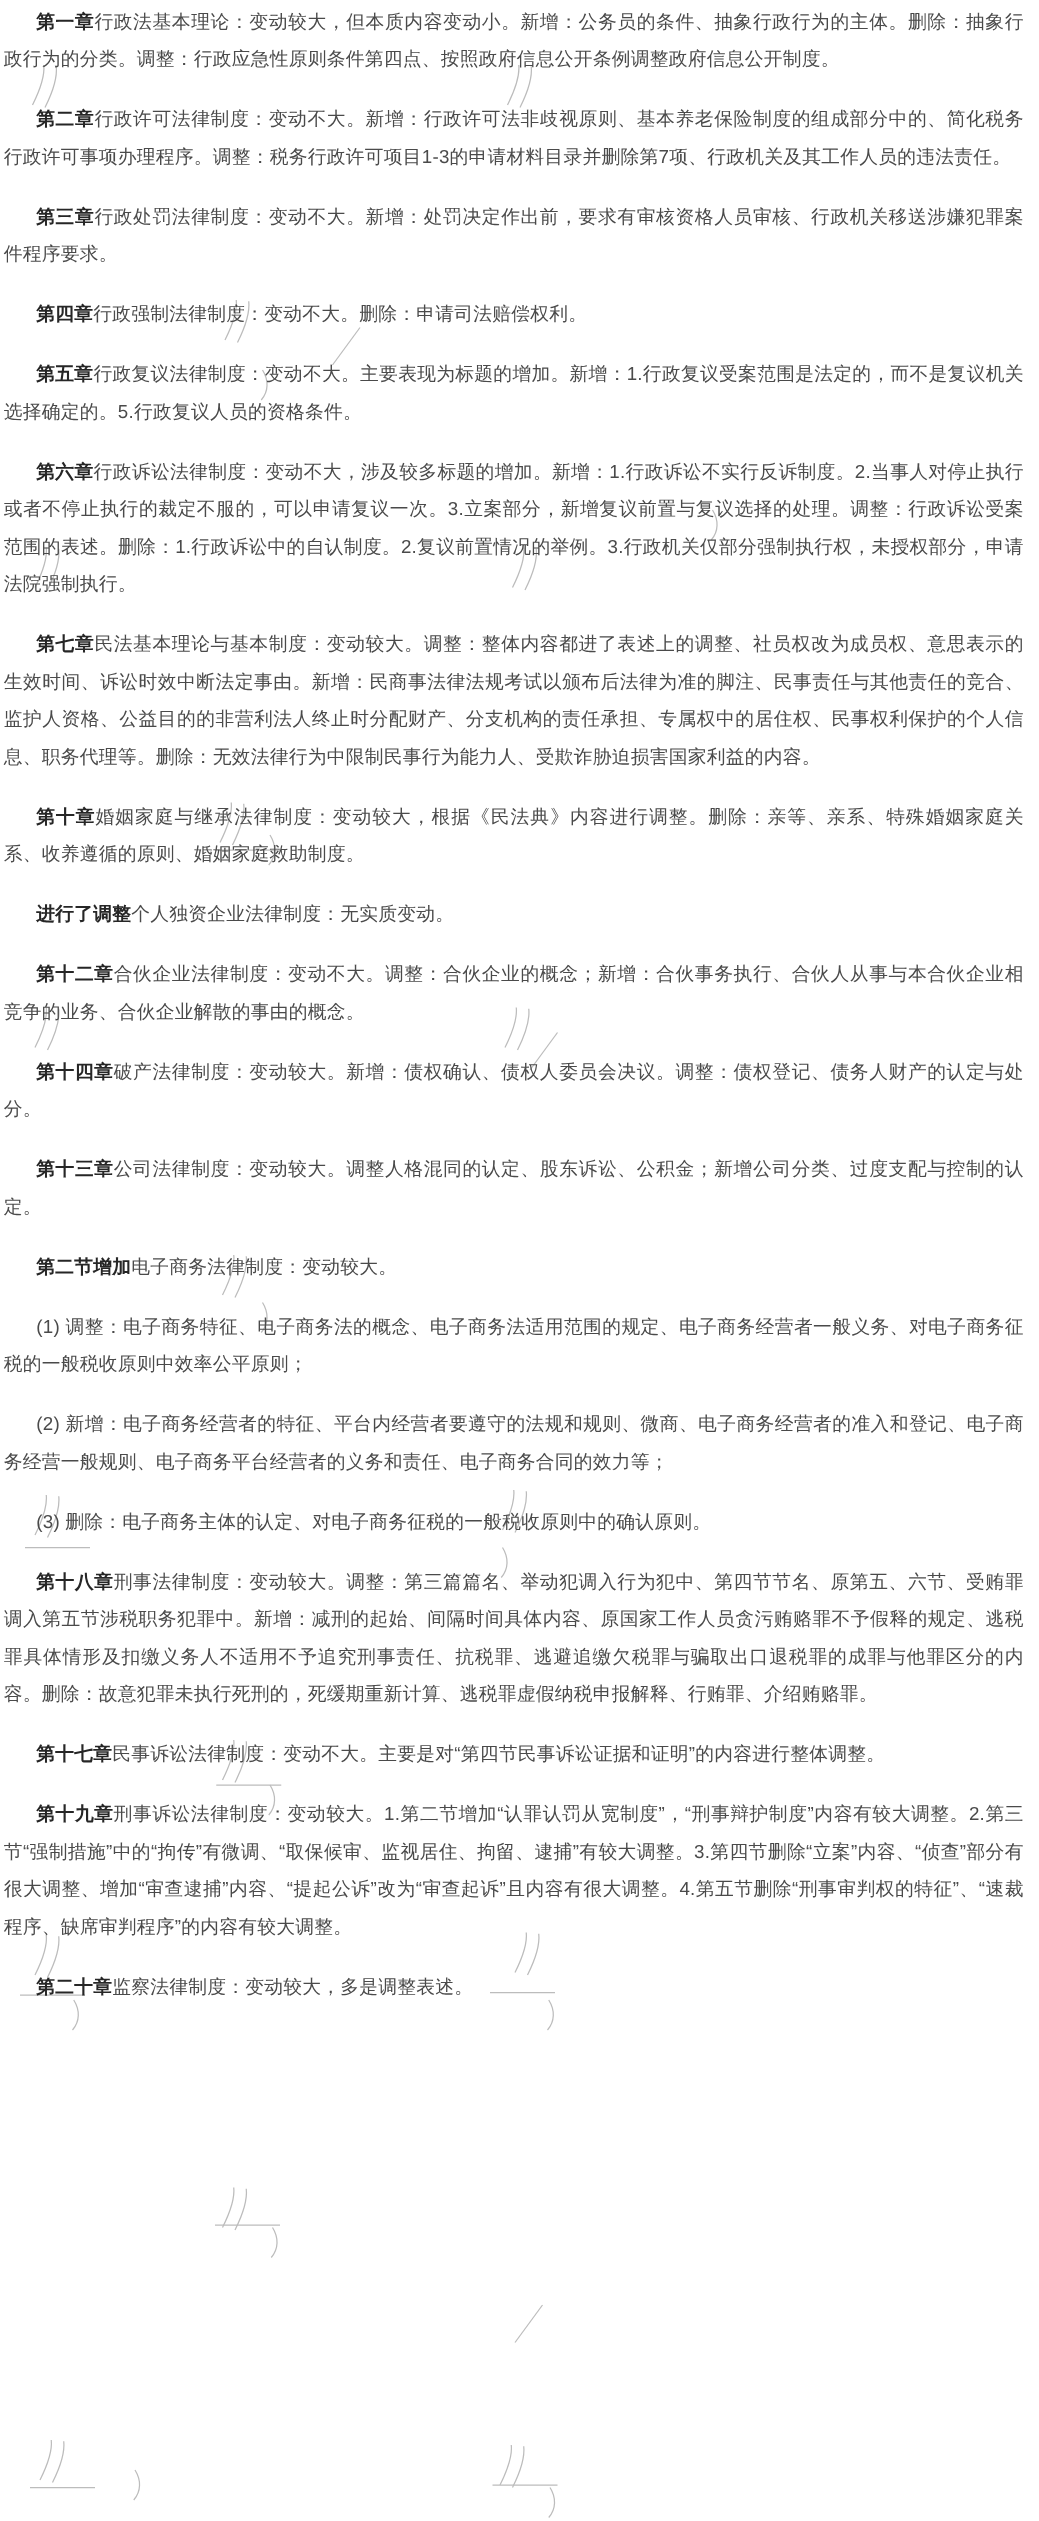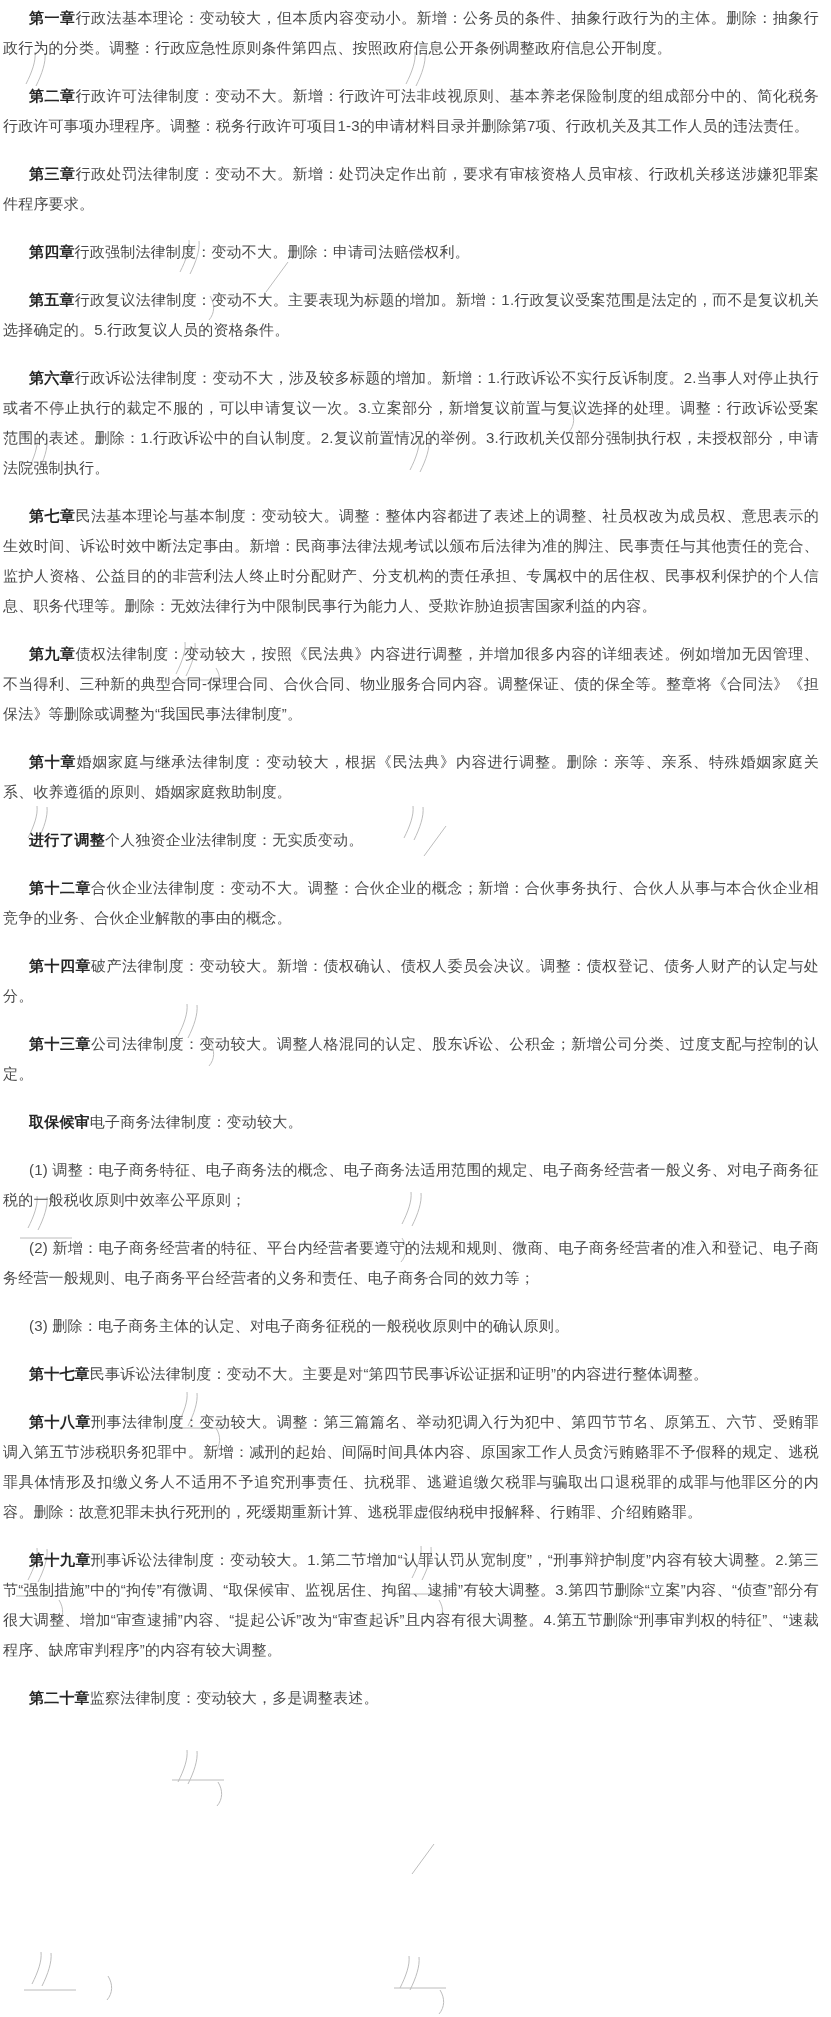--- a/index.html
+++ b/index.html
@@ -93,28 +93,27 @@
   </svg>
 
   <div class="doc">
     <p class="para"><b class="ch">第一章</b><span>行政法基本理论：变动较大，但本质内容变动小。新增：公务员的条件、抽象行政行为的主体。删除：抽象行政行为的分类。调整：行政应急性原则条件第四点、按照政府信息公开条例调整政府信息公开制度。</span></p>
     <p class="para"><b class="ch">第二章</b><span>行政许可法律制度：变动不大。新增：行政许可法非歧视原则、基本养老保险制度的组成部分中的、简化税务行政许可事项办理程序。调整：税务行政许可项目1-3的申请材料目录并删除第7项、行政机关及其工作人员的违法责任。</span></p>
     <p class="para"><b class="ch">第三章</b><span>行政处罚法律制度：变动不大。新增：处罚决定作出前，要求有审核资格人员审核、行政机关移送涉嫌犯罪案件程序要求。</span></p>
     <p class="para"><b class="ch">第四章</b><span>行政强制法律制度：变动不大。删除：申请司法赔偿权利。</span></p>
     <p class="para"><b class="ch">第五章</b><span>行政复议法律制度：变动不大。主要表现为标题的增加。新增：1.行政复议受案范围是法定的，而不是复议机关选择确定的。5.行政复议人员的资格条件。</span></p>
     <p class="para"><b class="ch">第六章</b><span>行政诉讼法律制度：变动不大，涉及较多标题的增加。新增：1.行政诉讼不实行反诉制度。2.当事人对停止执行或者不停止执行的裁定不服的，可以申请复议一次。3.立案部分，新增复议前置与复议选择的处理。调整：行政诉讼受案范围的表述。删除：1.行政诉讼中的自认制度。2.复议前置情况的举例。3.行政机关仅部分强制执行权，未授权部分，申请法院强制执行。</span></p>
     <p class="para"><b class="ch">第七章</b><span>民法基本理论与基本制度：变动较大。调整：整体内容都进了表述上的调整、社员权改为成员权、意思表示的生效时间、诉讼时效中断法定事由。新增：民商事法律法规考试以颁布后法律为准的脚注、民事责任与其他责任的竞合、监护人资格、公益目的的非营利法人终止时分配财产、分支机构的责任承担、专属权中的居住权、民事权利保护的个人信息、职务代理等。删除：无效法律行为中限制民事行为能力人、受欺诈胁迫损害国家利益的内容。</span></p>
-    <p class="para"><b class="ch">第九章</b><span>债权法律制度：变动较大，按照《民法典》内容进行调整，并增加很多内容的详细表述。例如增加无因管理、不当得利、三种新的典型合同-保理合同、合伙合同、物业服务合同内容。调整保证、债的保全等。整章将《合同法》《担保法》等删除或调整为“我国民事法律制度”。</span></p>
     <p class="para"><b class="ch">第十章</b><span>婚姻家庭与继承法律制度：变动较大，根据《民法典》内容进行调整。删除：亲等、亲系、特殊婚姻家庭关系、收养遵循的原则、婚姻家庭救助制度。</span></p>
     <p class="para"><b class="ch">进行了调整</b><span>个人独资企业法律制度：无实质变动。</span></p>
     <p class="para"><b class="ch">第十二章</b><span>合伙企业法律制度：变动不大。调整：合伙企业的概念；新增：合伙事务执行、合伙人从事与本合伙企业相竞争的业务、合伙企业解散的事由的概念。</span></p>
     <p class="para"><b class="ch">第十四章</b><span>破产法律制度：变动较大。新增：债权确认、债权人委员会决议。调整：债权登记、债务人财产的认定与处分。</span></p>
     <p class="para"><b class="ch">第十三章</b><span>公司法律制度：变动较大。调整人格混同的认定、股东诉讼、公积金；新增公司分类、过度支配与控制的认定。</span></p>
-    <p class="para"><b class="ch">取保候审</b><span>电子商务法律制度：变动较大。</span></p>
+    <p class="para"><b class="ch">第二节增加</b><span>电子商务法律制度：变动较大。</span></p>
     <p class="para"><b class="ch"></b><span>(1) 调整：电子商务特征、电子商务法的概念、电子商务法适用范围的规定、电子商务经营者一般义务、对电子商务征税的一般税收原则中效率公平原则；</span></p>
     <p class="para"><b class="ch"></b><span>(2) 新增：电子商务经营者的特征、平台内经营者要遵守的法规和规则、微商、电子商务经营者的准入和登记、电子商务经营一般规则、电子商务平台经营者的义务和责任、电子商务合同的效力等；</span></p>
     <p class="para"><b class="ch"></b><span>(3) 删除：电子商务主体的认定、对电子商务征税的一般税收原则中的确认原则。</span></p>
+    <p class="para"><b class="ch">第十八章</b><span>刑事法律制度：变动较大。调整：第三篇篇名、举动犯调入行为犯中、第四节节名、原第五、六节、受贿罪调入第五节涉税职务犯罪中。新增：减刑的起始、间隔时间具体内容、原国家工作人员贪污贿赂罪不予假释的规定、逃税罪具体情形及扣缴义务人不适用不予追究刑事责任、抗税罪、逃避追缴欠税罪与骗取出口退税罪的成罪与他罪区分的内容。删除：故意犯罪未执行死刑的，死缓期重新计算、逃税罪虚假纳税申报解释、行贿罪、介绍贿赂罪。</span></p>
     <p class="para"><b class="ch">第十七章</b><span>民事诉讼法律制度：变动不大。主要是对“第四节民事诉讼证据和证明”的内容进行整体调整。</span></p>
-    <p class="para"><b class="ch">第十八章</b><span>刑事法律制度：变动较大。调整：第三篇篇名、举动犯调入行为犯中、第四节节名、原第五、六节、受贿罪调入第五节涉税职务犯罪中。新增：减刑的起始、间隔时间具体内容、原国家工作人员贪污贿赂罪不予假释的规定、逃税罪具体情形及扣缴义务人不适用不予追究刑事责任、抗税罪、逃避追缴欠税罪与骗取出口退税罪的成罪与他罪区分的内容。删除：故意犯罪未执行死刑的，死缓期重新计算、逃税罪虚假纳税申报解释、行贿罪、介绍贿赂罪。</span></p>
     <p class="para"><b class="ch">第十九章</b><span>刑事诉讼法律制度：变动较大。1.第二节增加“认罪认罚从宽制度”，“刑事辩护制度”内容有较大调整。2.第三节“强制措施”中的“拘传”有微调、“取保候审、监视居住、拘留、逮捕”有较大调整。3.第四节删除“立案”内容、“侦查”部分有很大调整、增加“审查逮捕”内容、“提起公诉”改为“审查起诉”且内容有很大调整。4.第五节删除“刑事审判权的特征”、“速裁程序、缺席审判程序”的内容有较大调整。</span></p>
     <p class="para"><b class="ch">第二十章</b><span>监察法律制度：变动较大，多是调整表述。</span></p>
   </div>
 </div>
 
 </body></html>

